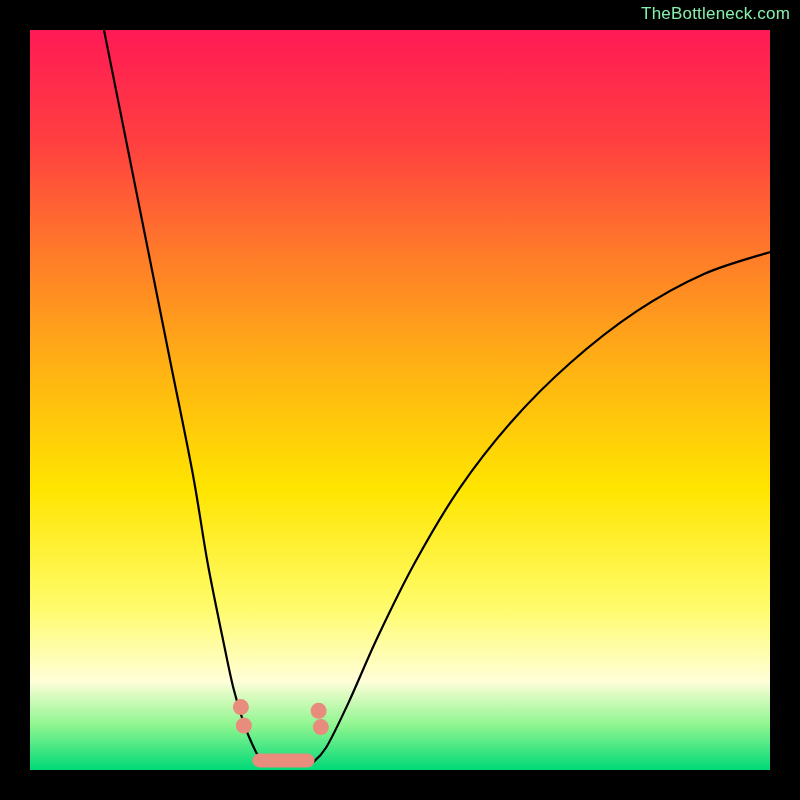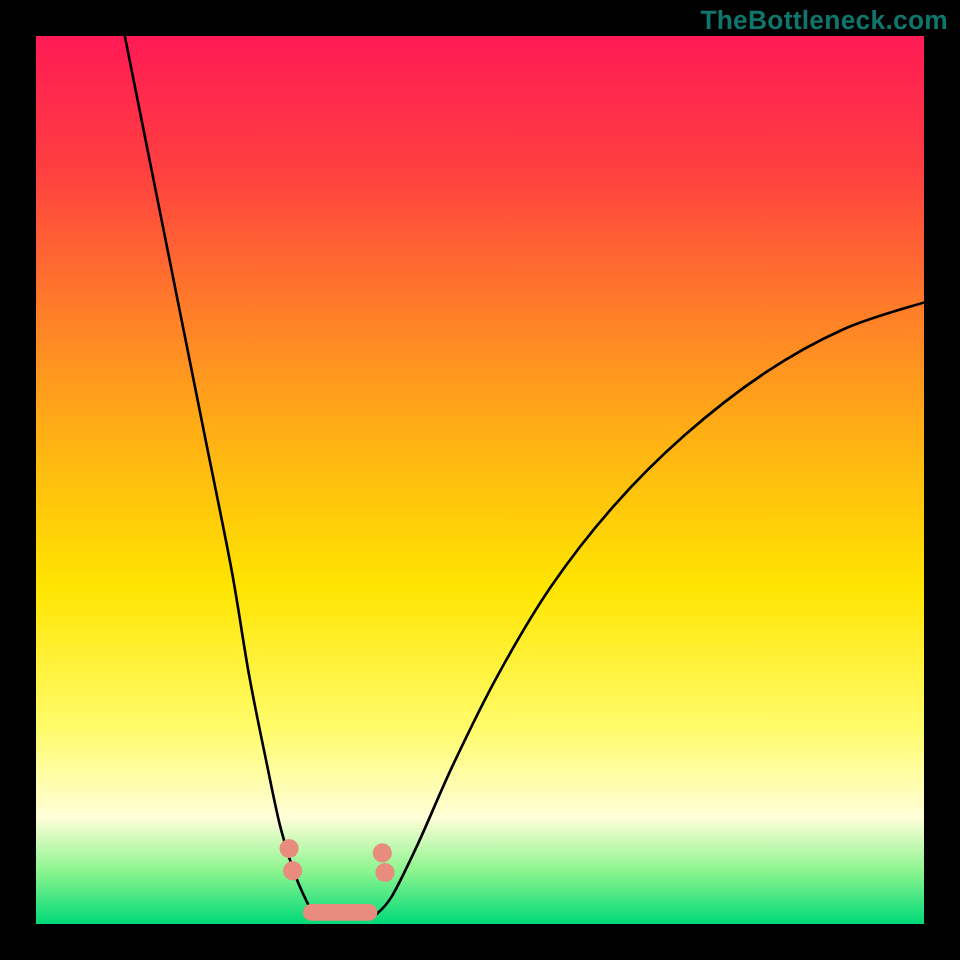--- a/index.html
+++ b/index.html
@@ -27,23 +27,23 @@
       #fffc6b 78%,
       #fffed8 88%,
       #8df58f 94%,
       #00d978 100%
     );
   }
   .watermark {
     position: absolute;
     top: 4px;
     right: 10px;
-    color: #0f766e;
-    font-size: 22px;
-    font-weight: 700;
+    color: #86efac;
+    font-size: 17px;
+    font-weight: 400;
     letter-spacing: 0.2px;
     user-select: none;
   }
   svg {
     position: absolute;
     left: 0;
     top: 0;
   }
   .dot {
     fill: #e88c7d;

